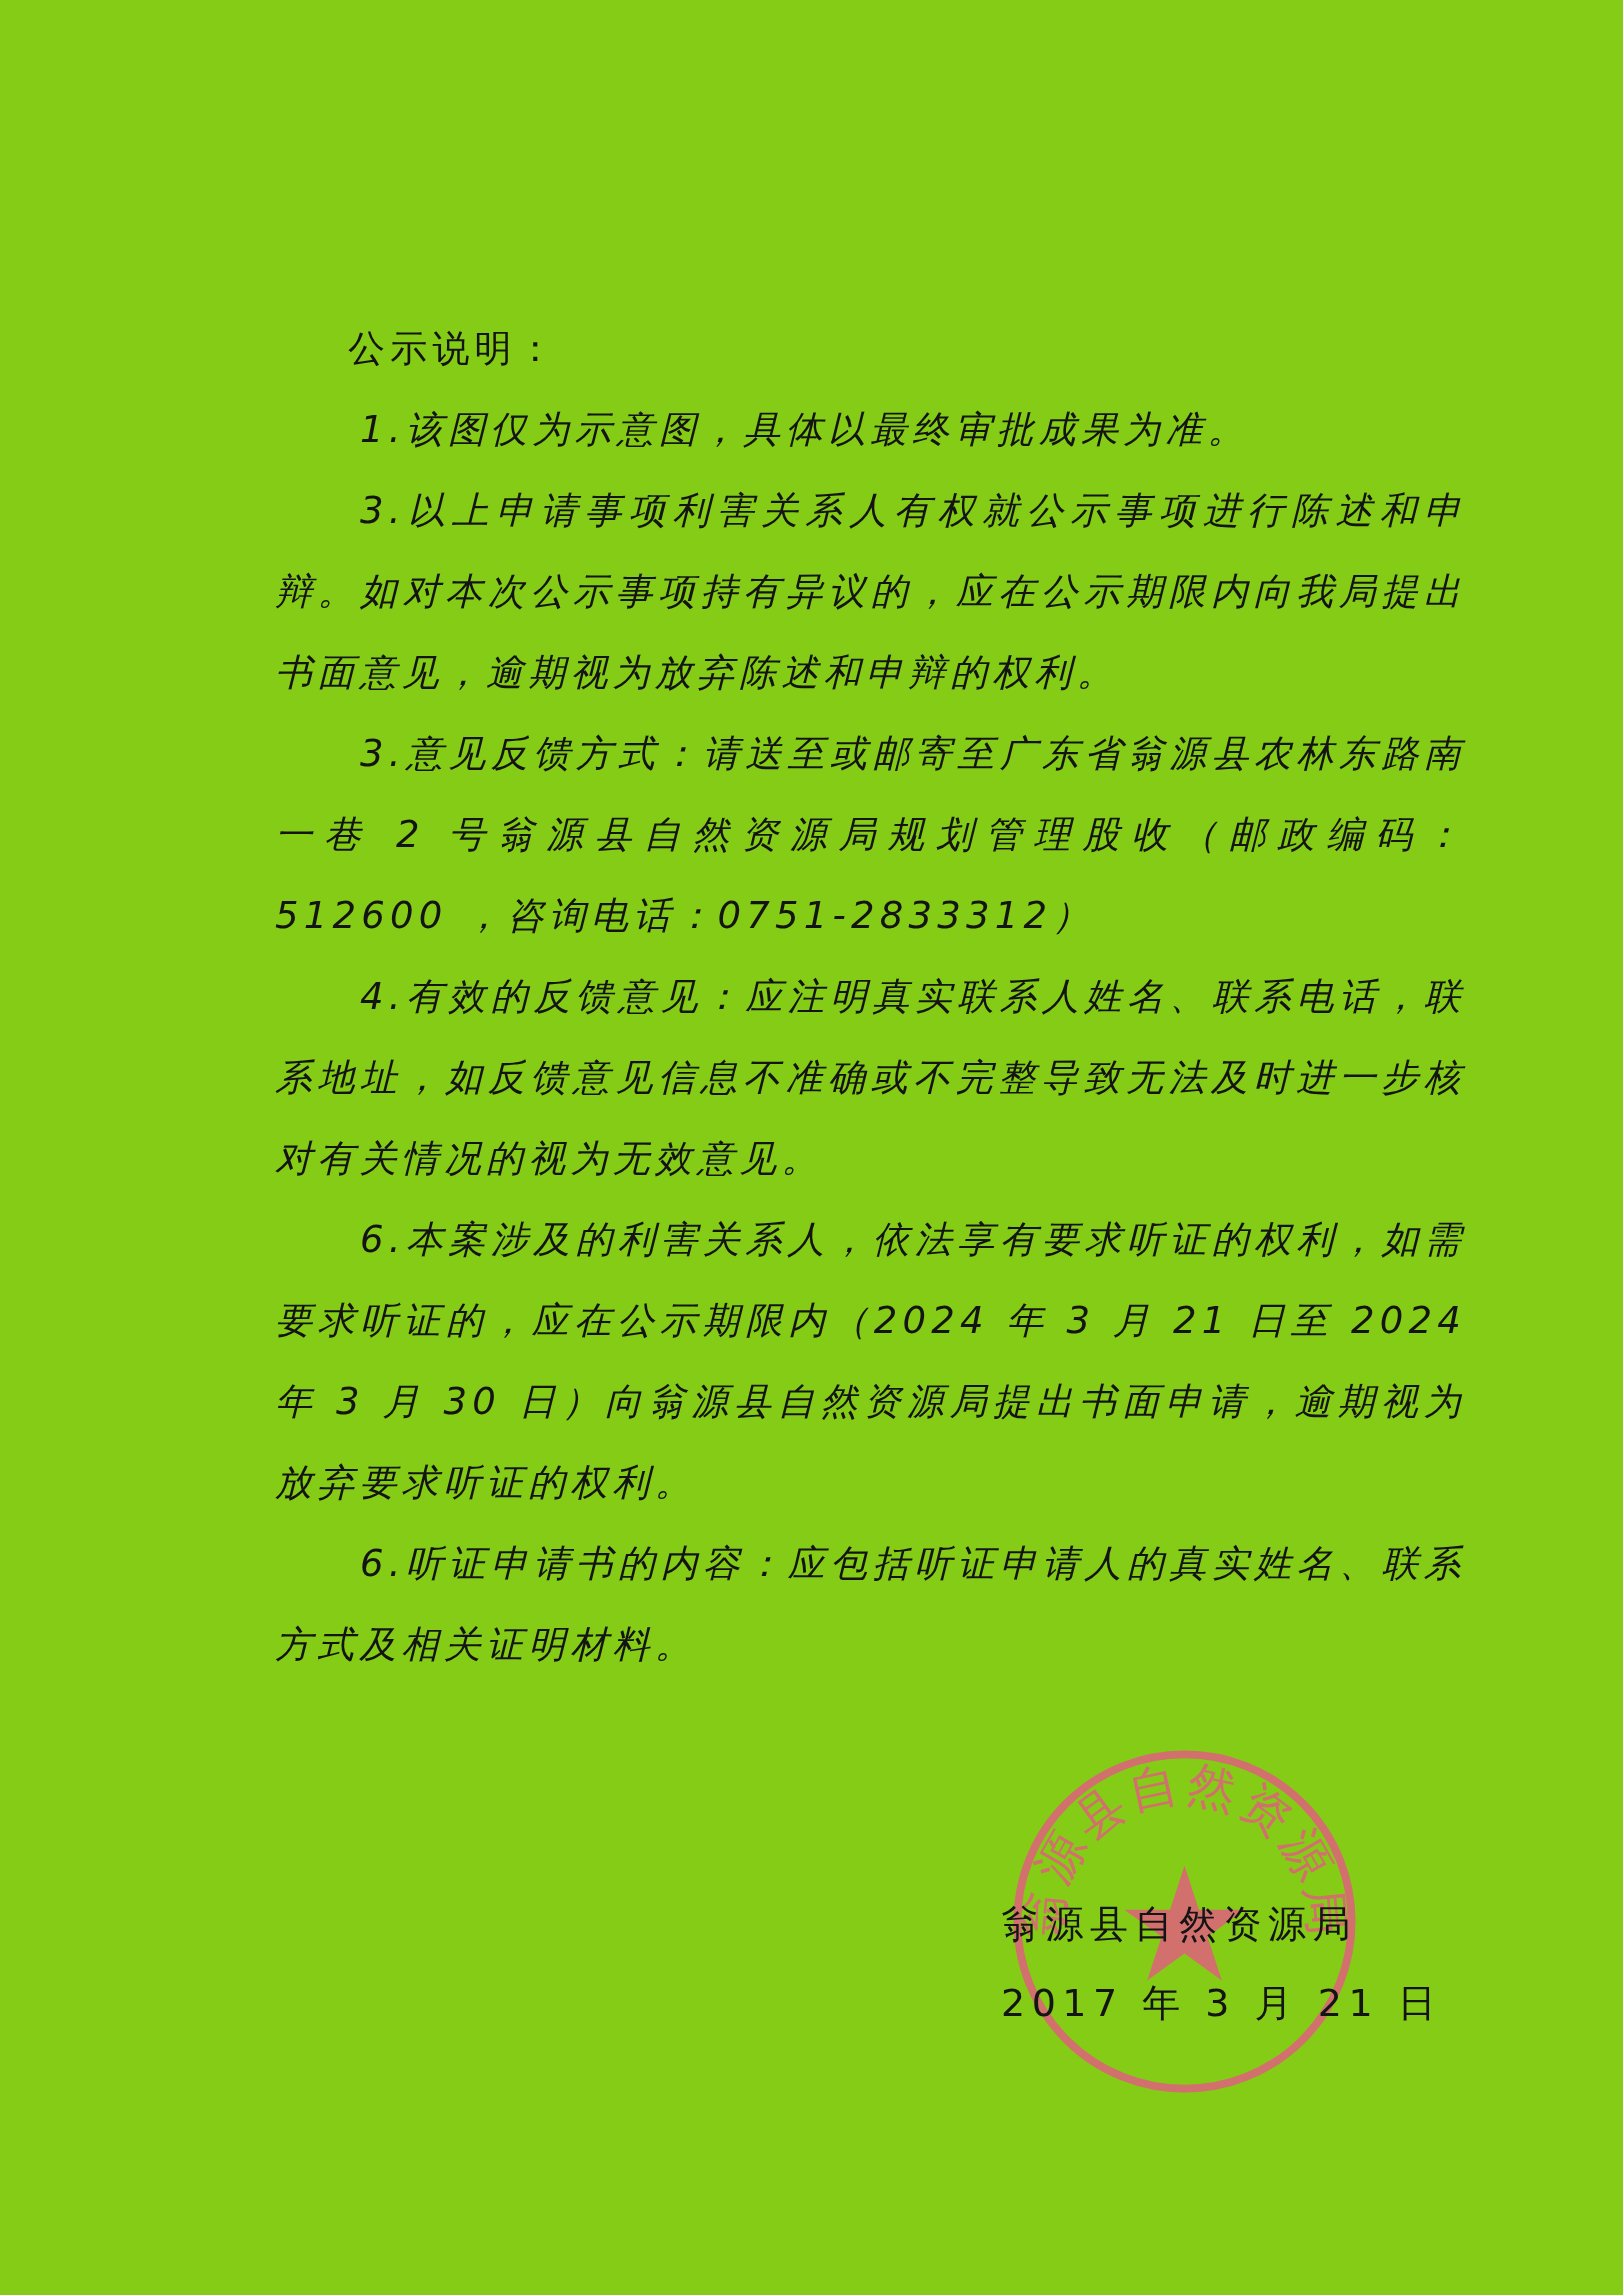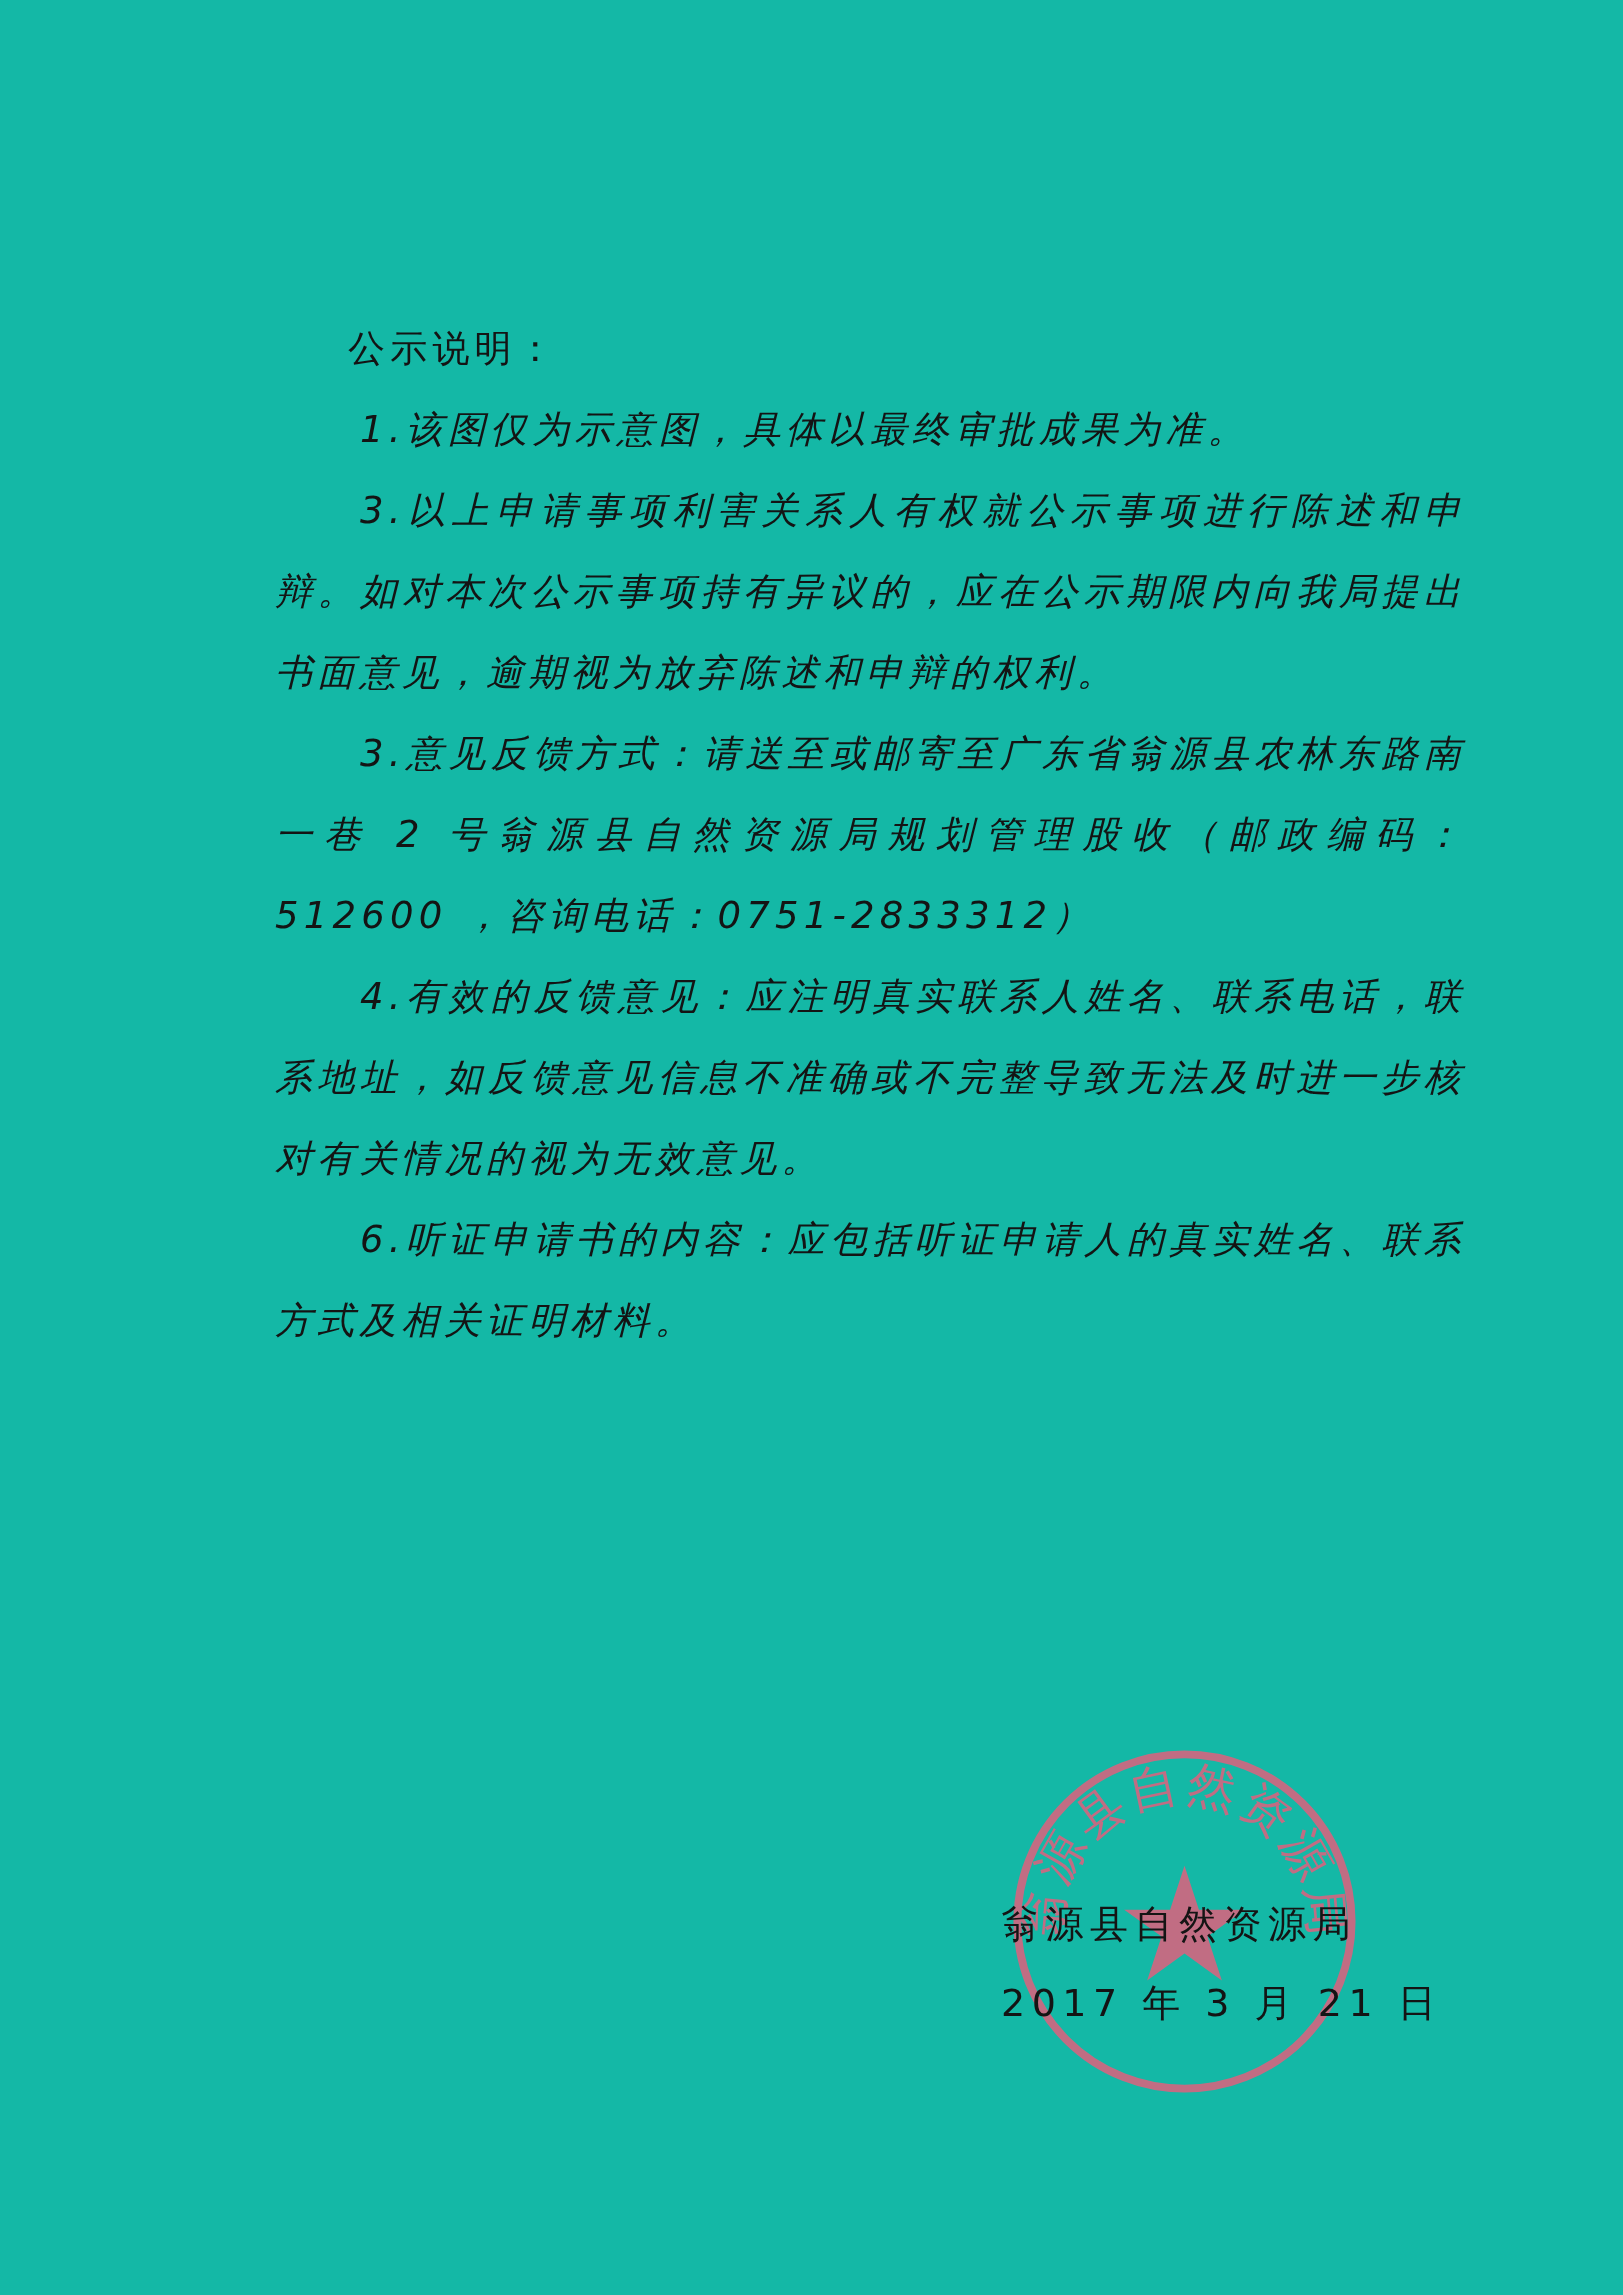--- a/index.html
+++ b/index.html
@@ -8,21 +8,21 @@
       height: 2295px;
       position: relative;
       overflow: hidden;
       font-family: "DejaVu Sans", "Liberation Sans", sans-serif;
       color: #141414;
     }
     .page {
       position: absolute;
       left: 0; top: 0;
       width: 1623px; height: 2295px;
-      background: #14b8a6;
+      background: #84cc16;
     }
     .body-text {
       position: absolute;
       left: 275px;
       top: 308px;
       width: 1191px;
       font-size: 37px;
       line-height: 81px;
       letter-spacing: 5.2px;
       text-align: justify;
@@ -63,20 +63,21 @@
 <body>
 
 <div class="page">
 
   <div class="body-text">
     <p class="heading">公示说明：</p>
     <p class="para">1.该图仅为示意图，具体以最终审批成果为准。</p>
     <p class="para">3.以上申请事项利害关系人有权就公示事项进行陈述和申辩。如对本次公示事项持有异议的，应在公示期限内向我局提出书面意见，逾期视为放弃陈述和申辩的权利。</p>
     <p class="para">3.意见反馈方式：请送至或邮寄至广东省翁源县农林东路南一巷 2 号翁源县自然资源局规划管理股收（邮政编码：512600 ，咨询电话：0751-2833312）</p>
     <p class="para">4.有效的反馈意见：应注明真实联系人姓名、联系电话，联系地址，如反馈意见信息不准确或不完整导致无法及时进一步核对有关情况的视为无效意见。</p>
+    <p class="para">6.本案涉及的利害关系人，依法享有要求听证的权利，如需要求听证的，应在公示期限内（2024 年 3 月 21 日至 2024 年 3 月 30 日）向翁源县自然资源局提出书面申请，逾期视为放弃要求听证的权利。</p>
     <p class="para">6.听证申请书的内容：应包括听证申请人的真实姓名、联系方式及相关证明材料。</p>
   </div>
 
   <svg class="seal" viewBox="0 0 560 560" xmlns="http://www.w3.org/2000/svg">
     <defs>
       <path id="sealArc" d="M 95 330 A 190 190 0 1 1 465 330" fill="none"></path>
     </defs>
     <circle cx="280" cy="280" r="255" fill="none" stroke="#e0607e" stroke-width="12"></circle>
     <text font-family="DejaVu Sans, sans-serif" font-size="74" fill="#e0607e" letter-spacing="6">
       <textPath href="#sealArc" startOffset="50%" text-anchor="middle">翁源县自然资源局</textPath>

